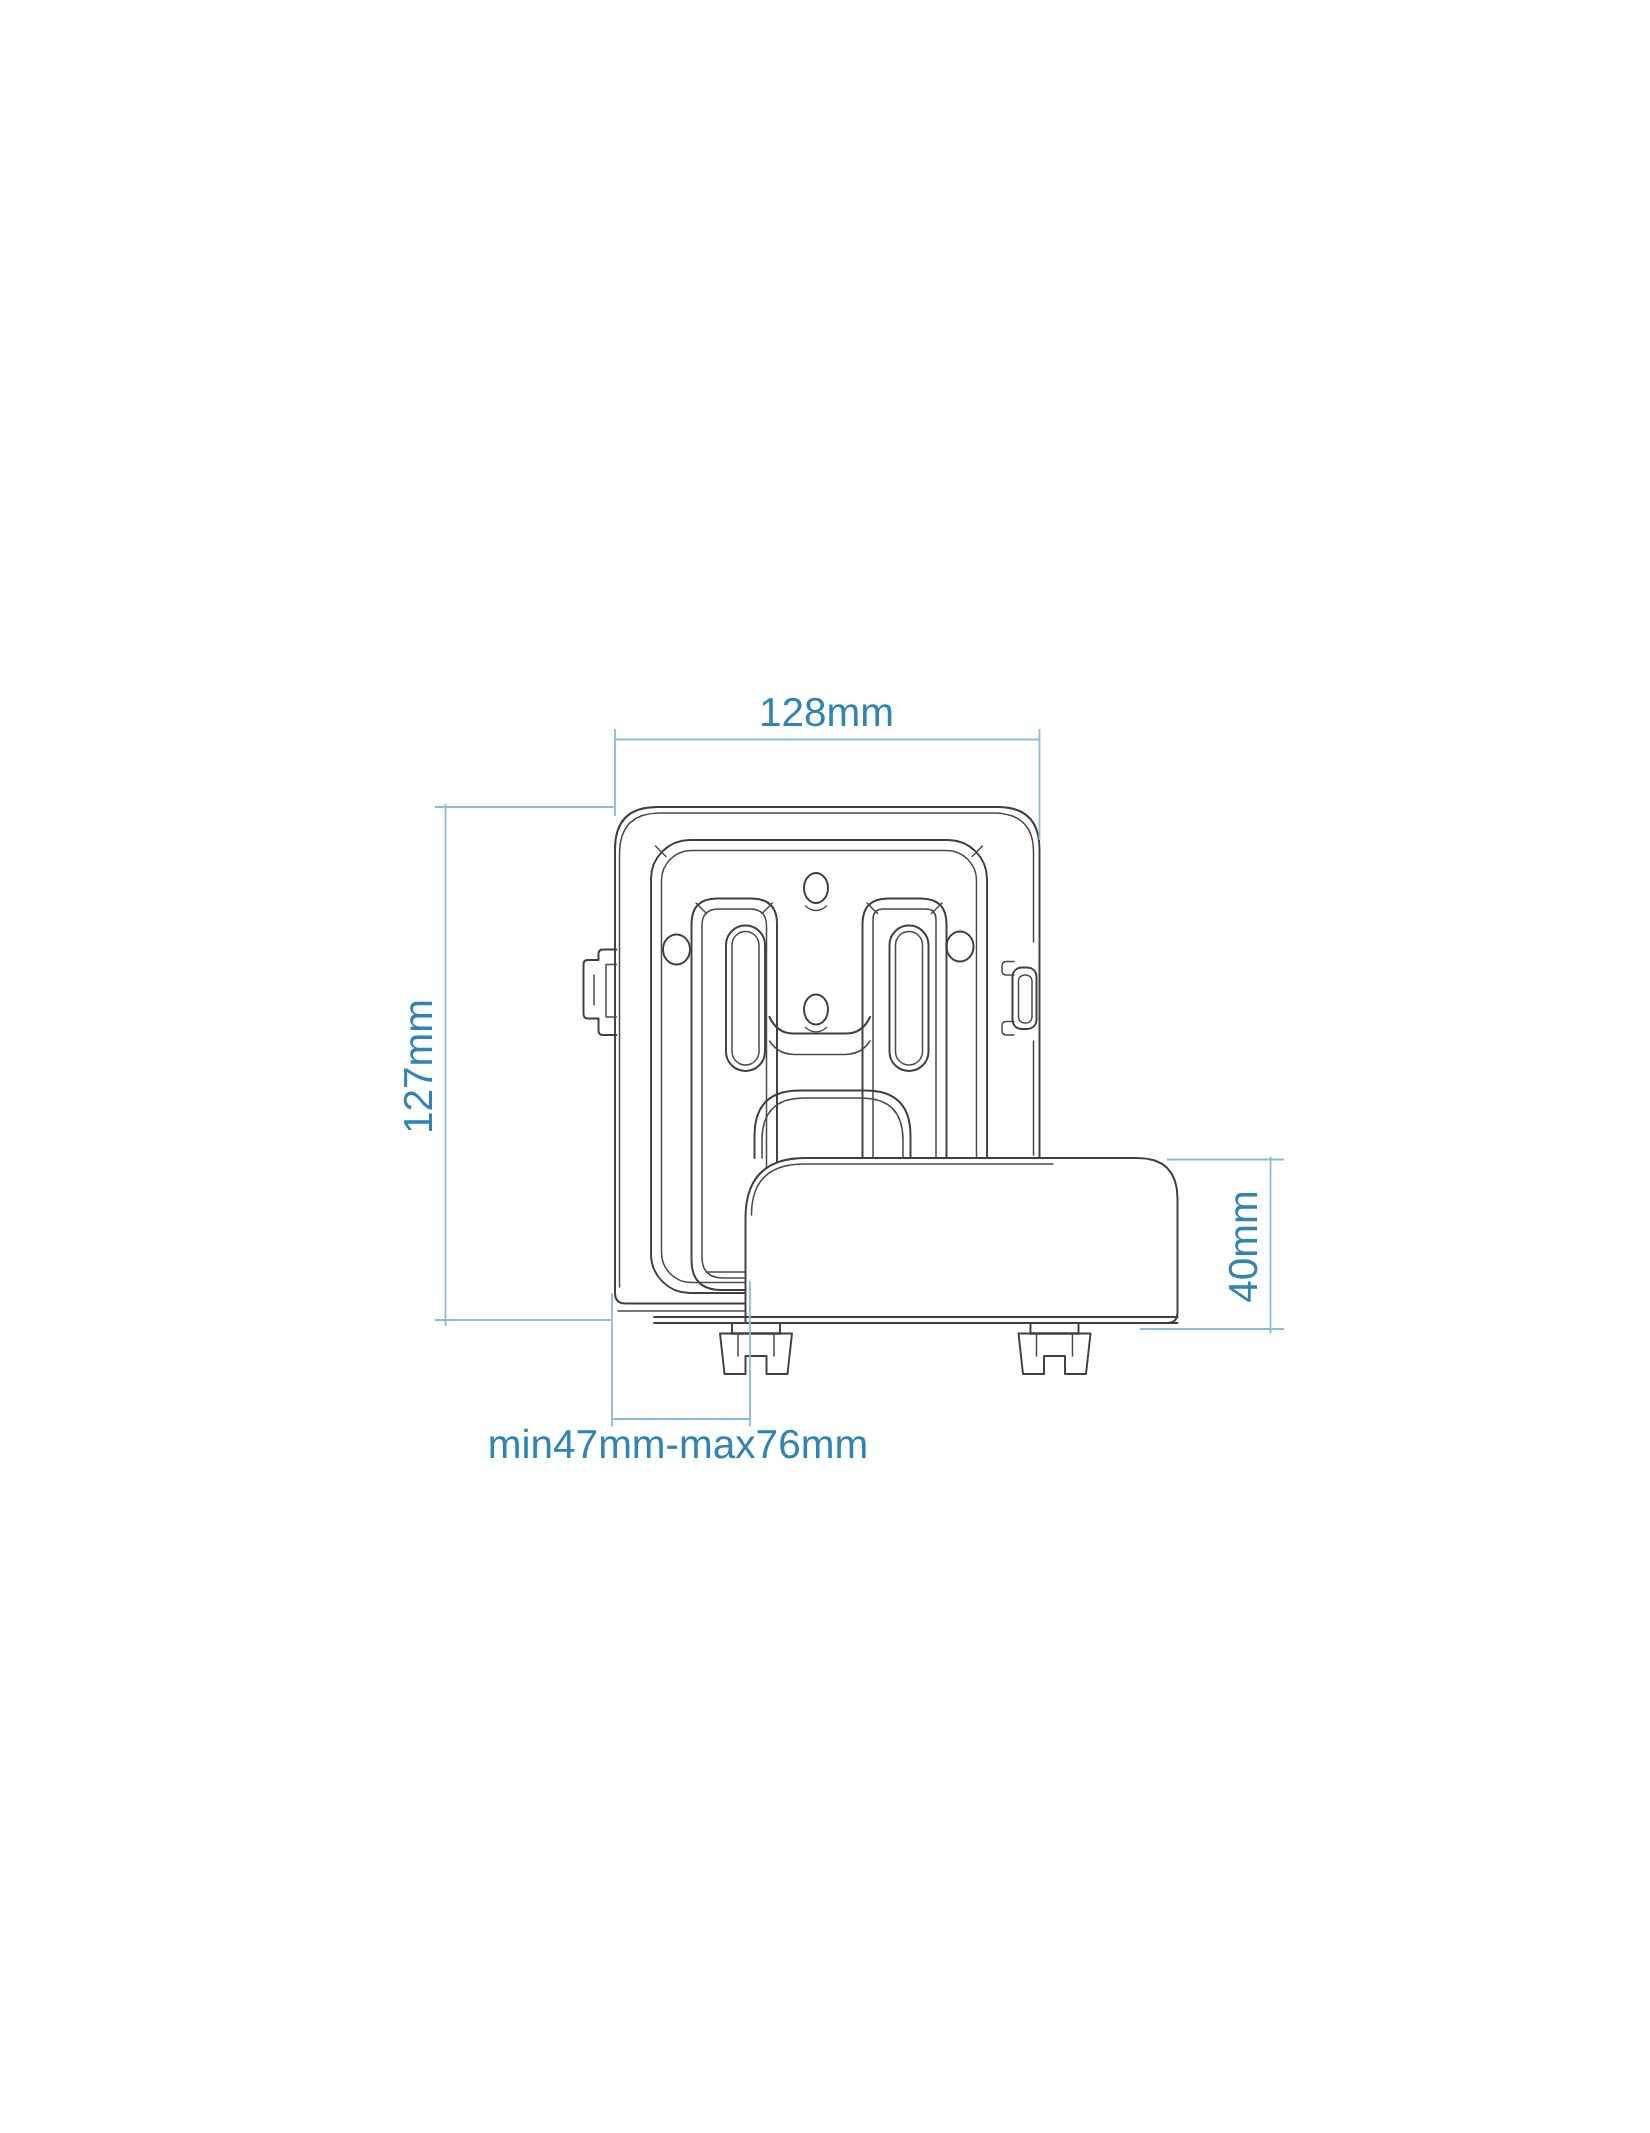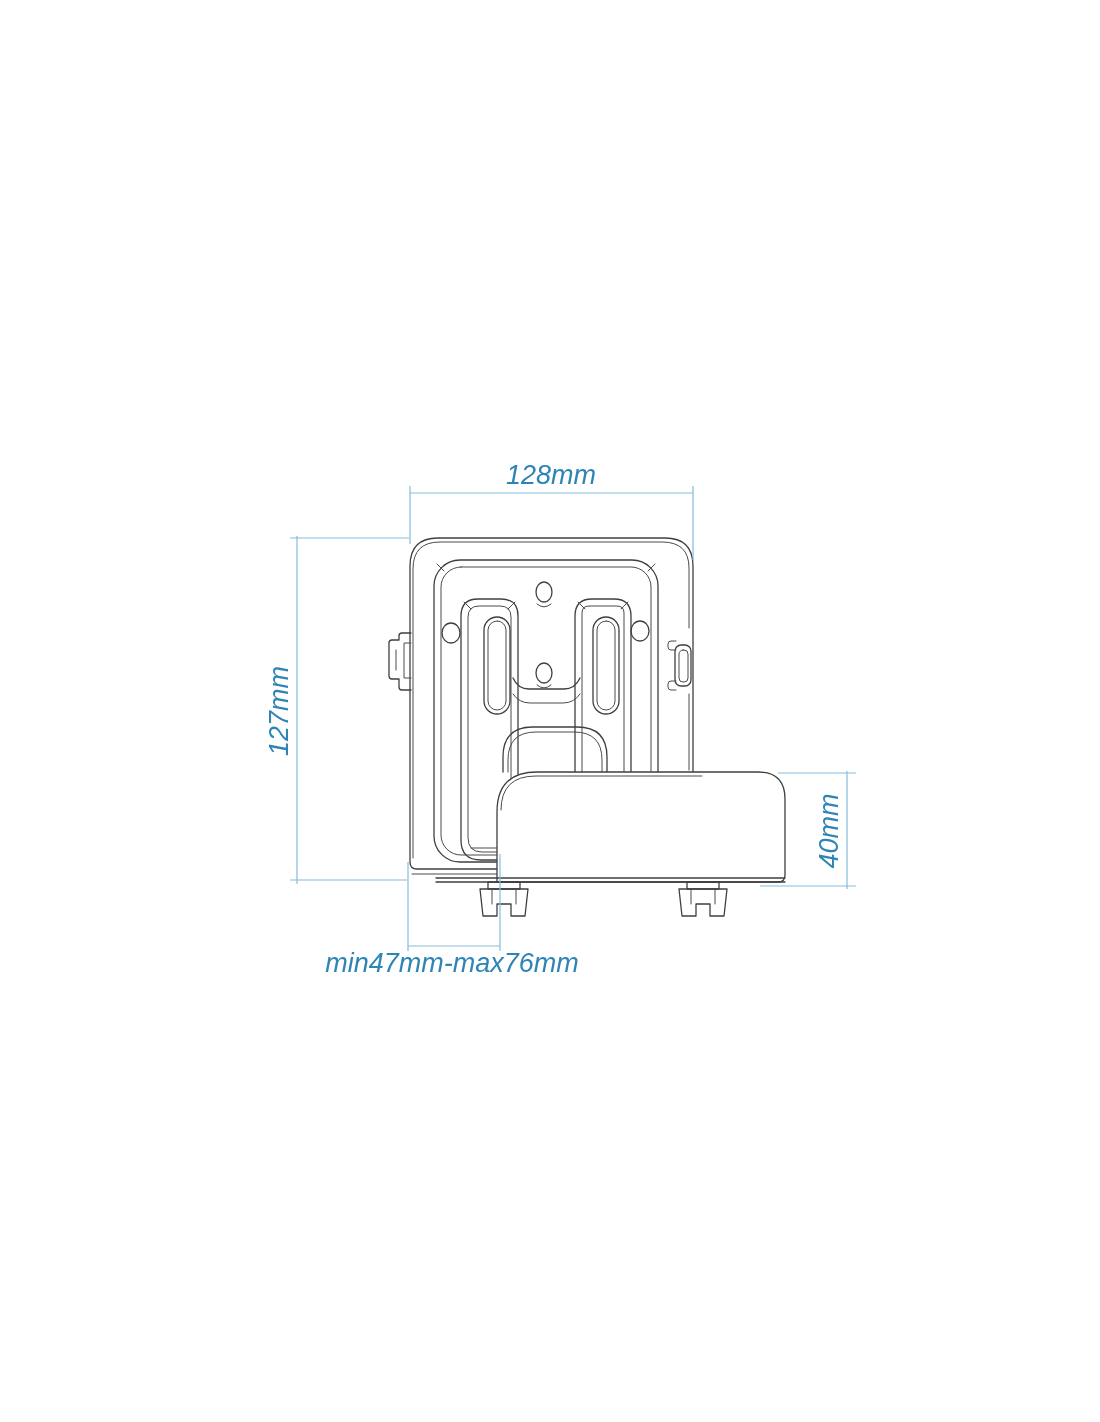--- a/index.html
+++ b/index.html
@@ -1,16 +1,16 @@
 <!DOCTYPE html>
 <html><head>
 <meta charset="utf-8">
 <style>
   html,body{margin:0;padding:0;background:#ffffff;}
-  .canvas{position:relative;width:900px;height:1422px;background:#ffffff;overflow:hidden;font-style:italic;}
+  .canvas{position:relative;width:900px;height:1422px;background:#ffffff;overflow:hidden;}
   svg{display:block;}
   .dwg{stroke:#3f3f3f;stroke-width:1.3;fill:none;stroke-linecap:round;stroke-linejoin:round;}
   .dwg-thin{stroke:#4a4a4a;stroke-width:1;fill:none;stroke-linecap:round;stroke-linejoin:round;}
   .dim-line{stroke:#85bdda;stroke-width:1.2;fill:none;}
   .dim-text{fill:#2e85b5;font-family:"Liberation Sans",sans-serif;font-size:27px;}
   .boxfill{fill:#ffffff;stroke:#3f3f3f;stroke-width:1.3;stroke-linejoin:round;}
 </style>
 </head>
 <body>
 

